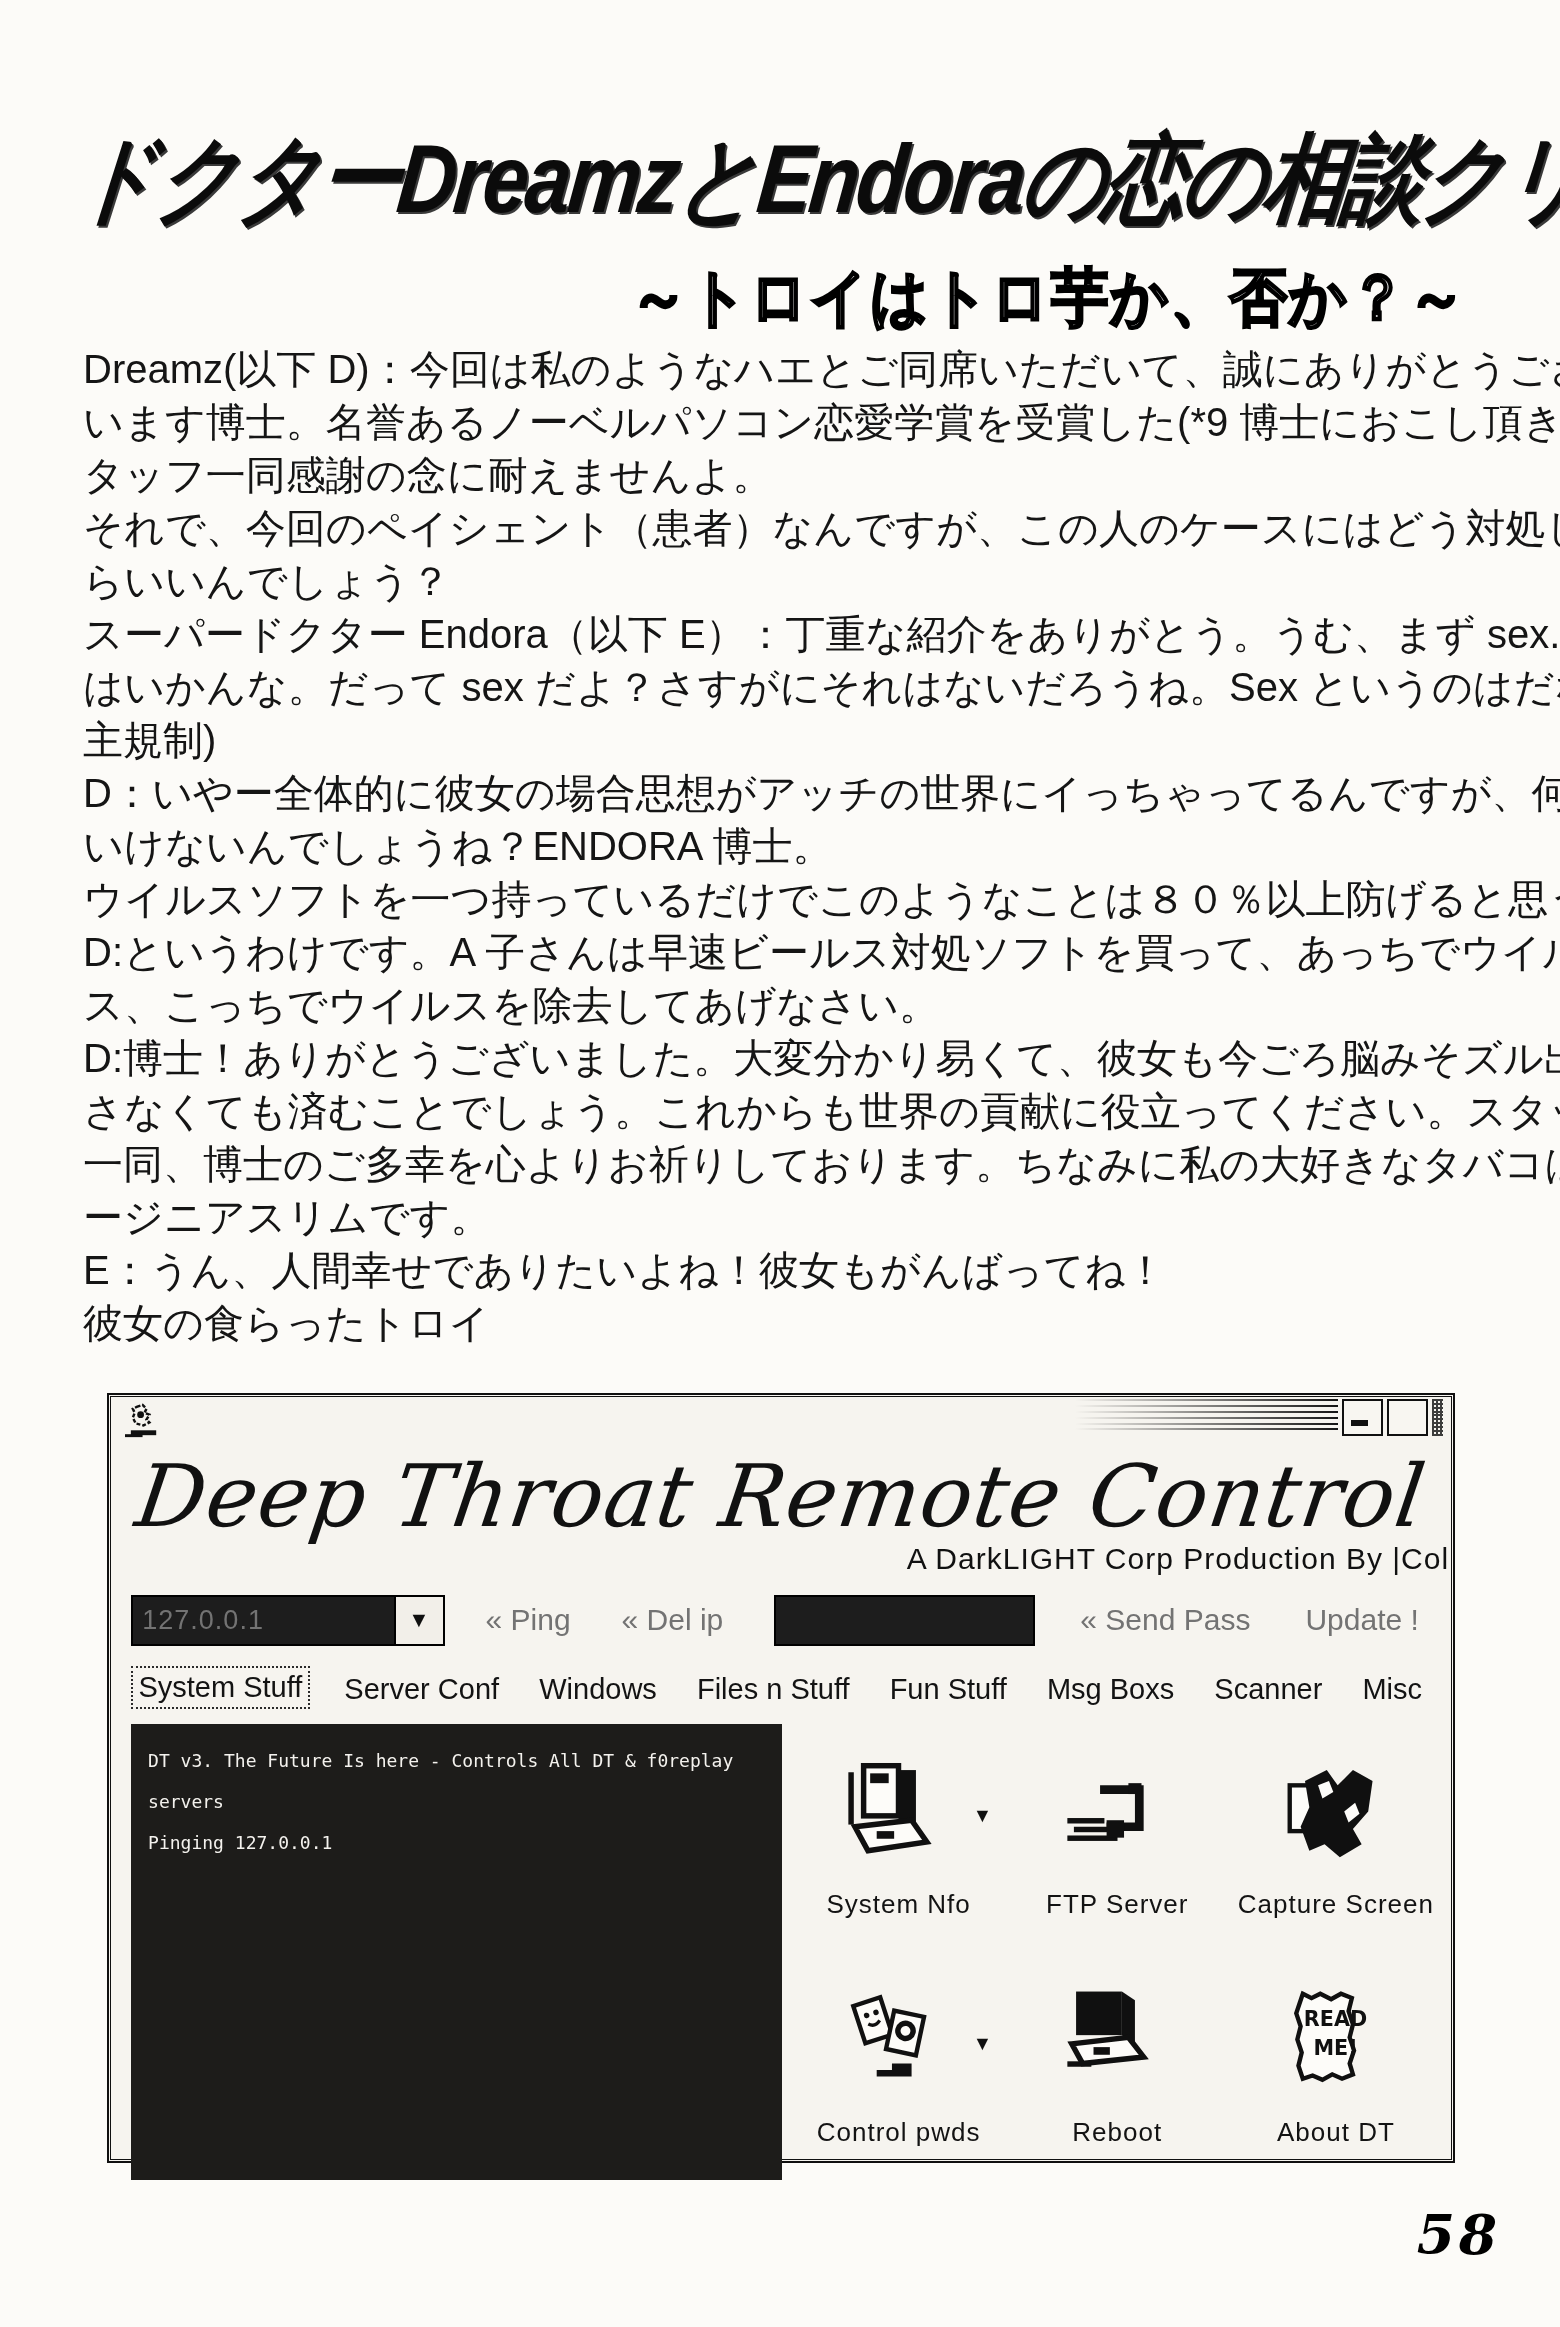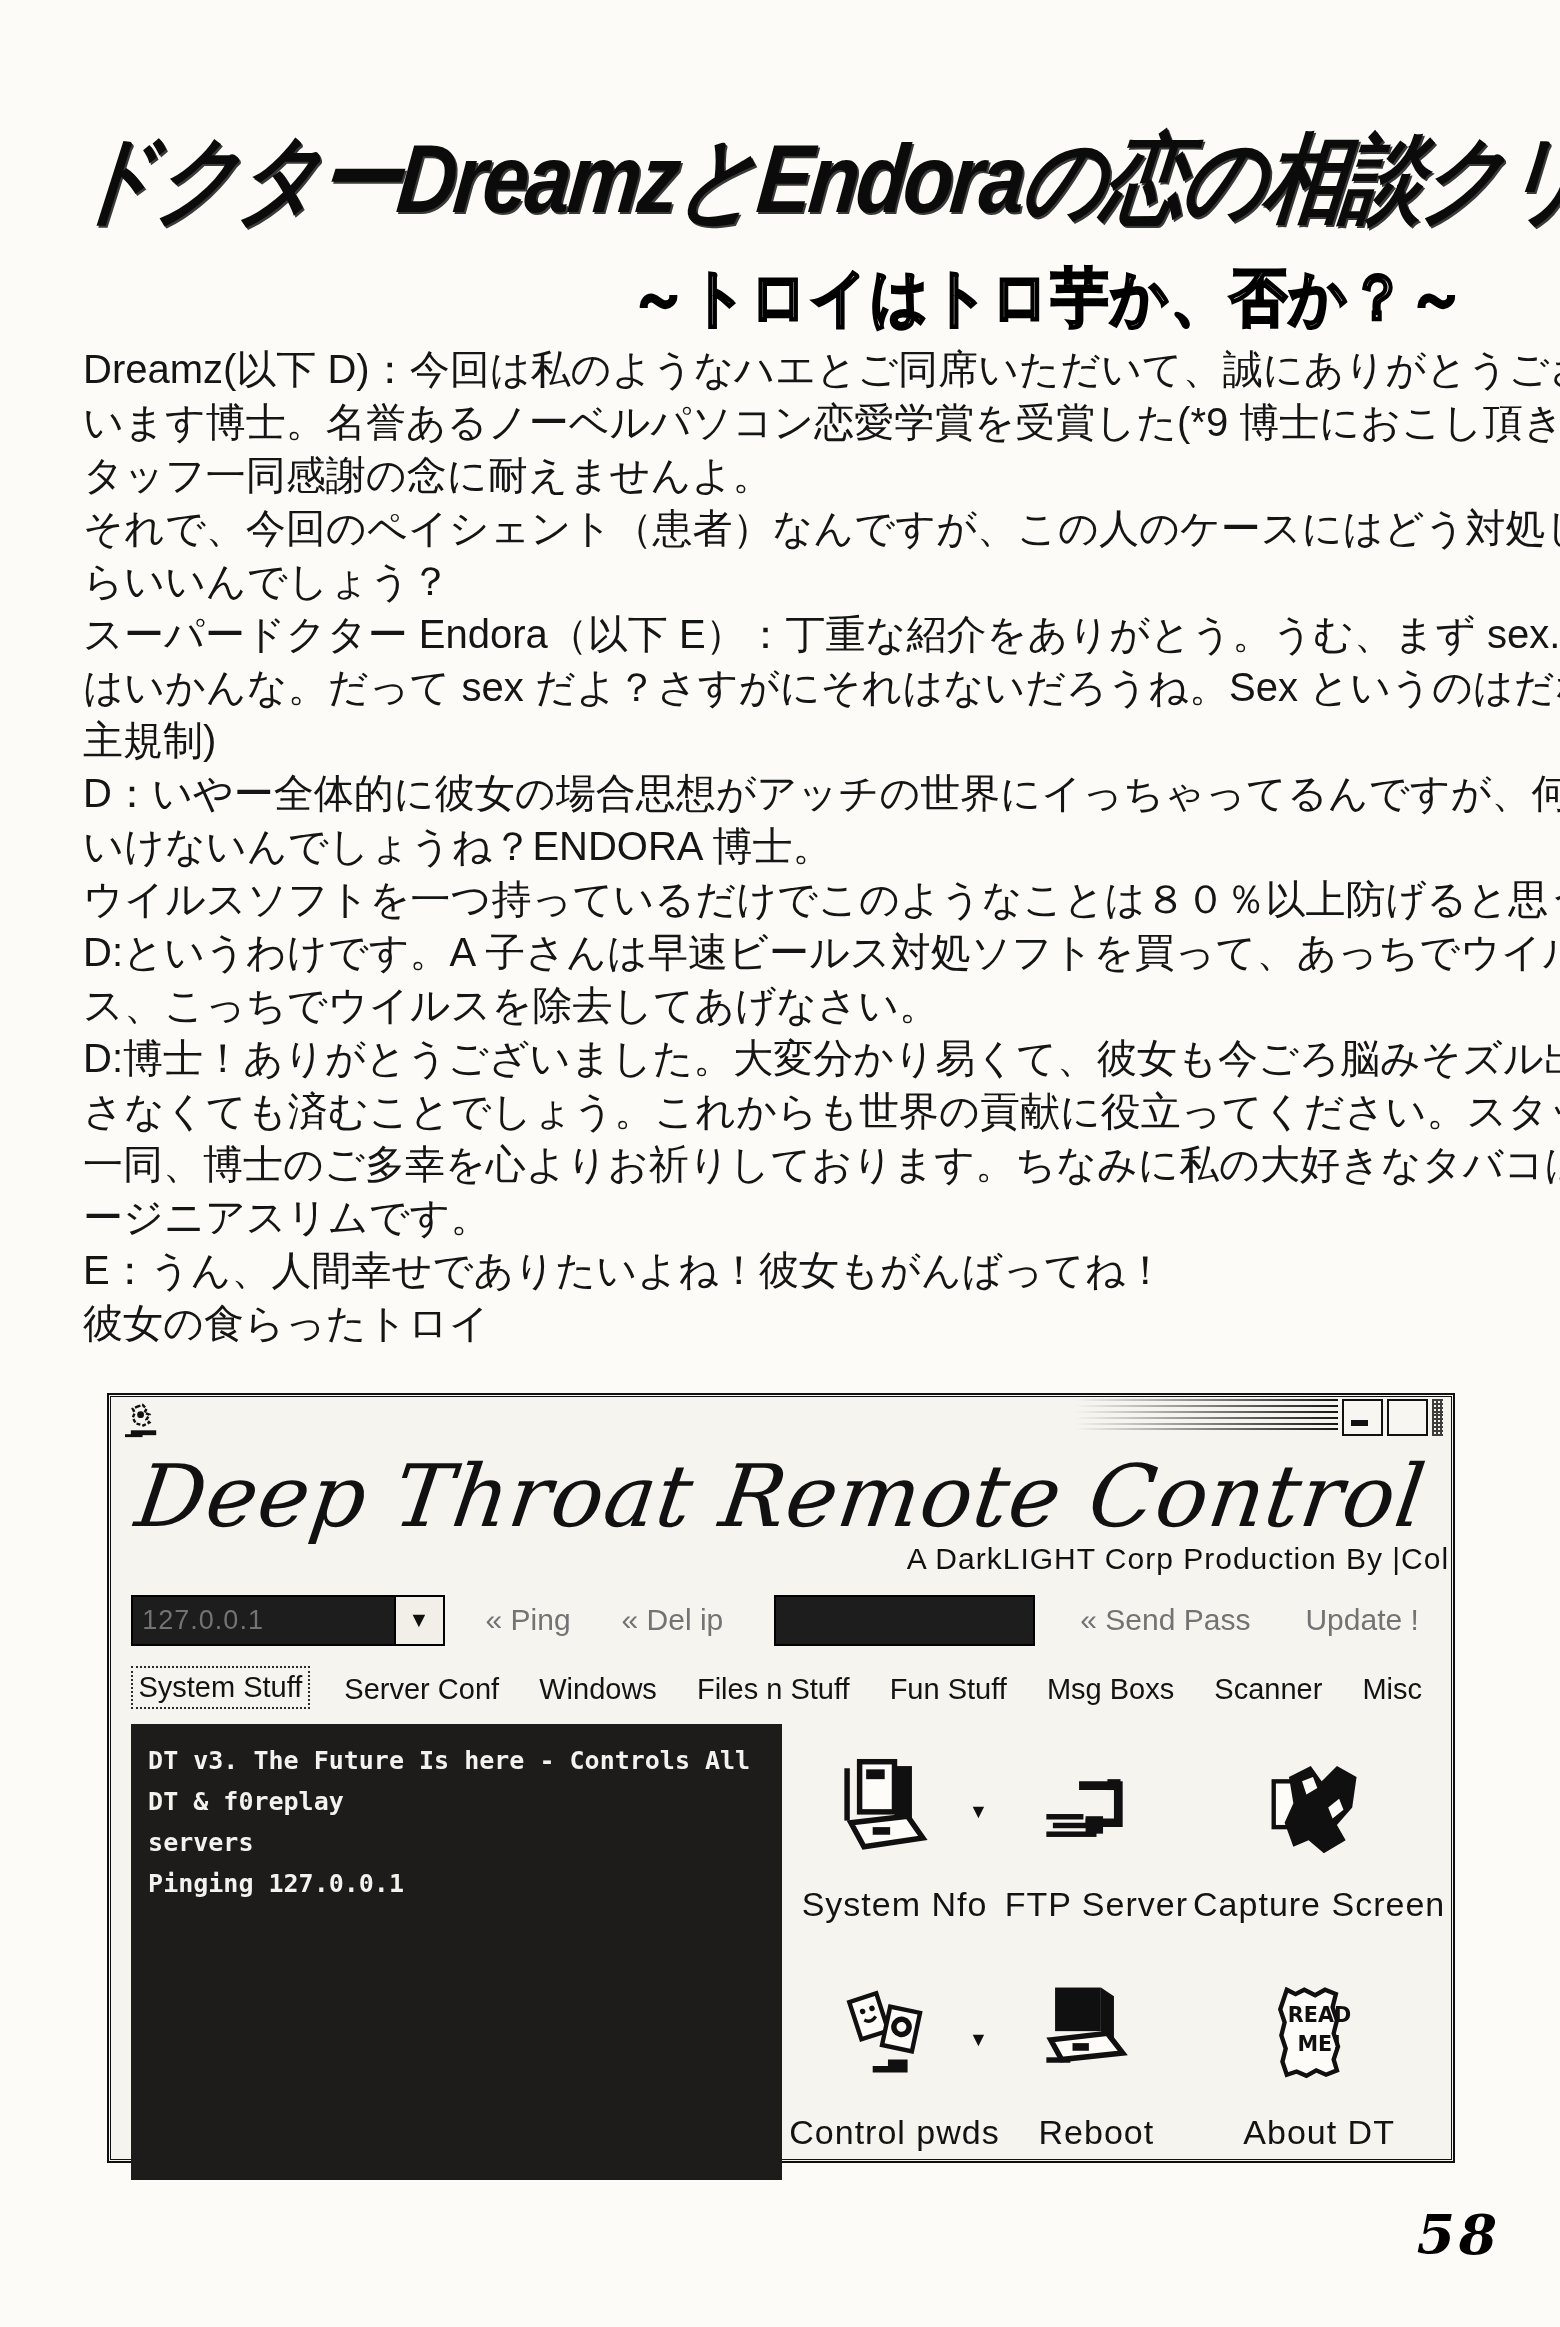--- a/index.html
+++ b/index.html
@@ -104,37 +104,37 @@
     margin:19.5px 25px 0 21.5px;font-size:29px;color:#131313;
   }
   .tab{white-space:nowrap;padding:2.9px 5.9px;}
   .tab.selected{border:2px dotted #2a2a2a;}
   .panel{
     display:flex;margin:15.6px 0 0 21.5px;
     height:456px;
   }
   .console{
     width:651px;background:#1d1c1a;color:#f4f2ee;
-    font-family:"DejaVu Sans Mono",monospace;font-weight:bold;
-    font-size:25px;line-height:41px;
+    font-family:"DejaVu Sans Mono",monospace;font-weight:normal;
+    font-size:18px;line-height:41px;
     padding:15.6px 17.6px;box-sizing:border-box;
   }
   .icon-grid{
     flex:1;display:grid;
     grid-template-columns:repeat(3,1fr);grid-template-rows:1fr 1fr;
     justify-items:center;align-items:center;
     padding:0 7.8px;
   }
   .icon-cell{display:flex;flex-direction:column;align-items:center;}
   .icon-wrap{position:relative;}
   .dd-arrow{
     position:absolute;right:-39px;top:47px;font-size:19.5px;color:#101010;
   }
   .icon-label{
-    margin-top:19px;font-size:34px;color:#131313;white-space:nowrap;
+    margin-top:19px;font-size:26px;color:#131313;white-space:nowrap;
     letter-spacing:1px;
   }
   
   .page-number{
     position:absolute;top:2202px;left:0;right:59px;text-align:right;
     font-size:55px;font-weight:bold;font-style:italic;
     font-family:"DejaVu Serif",serif;color:#000000;letter-spacing:3.9px;
   }
 </style>
 </head>

